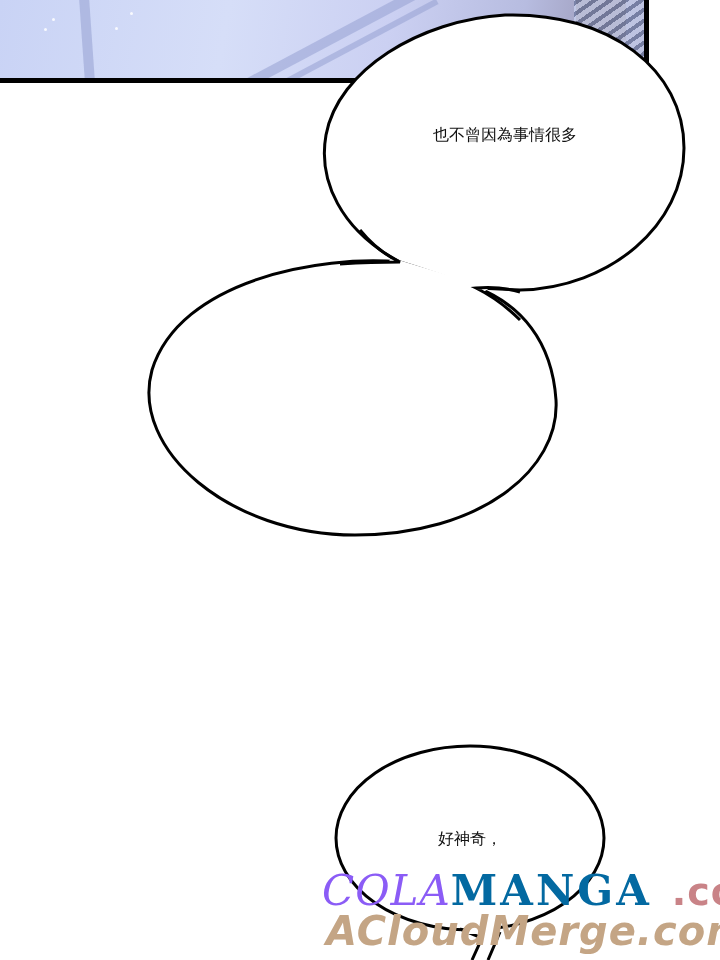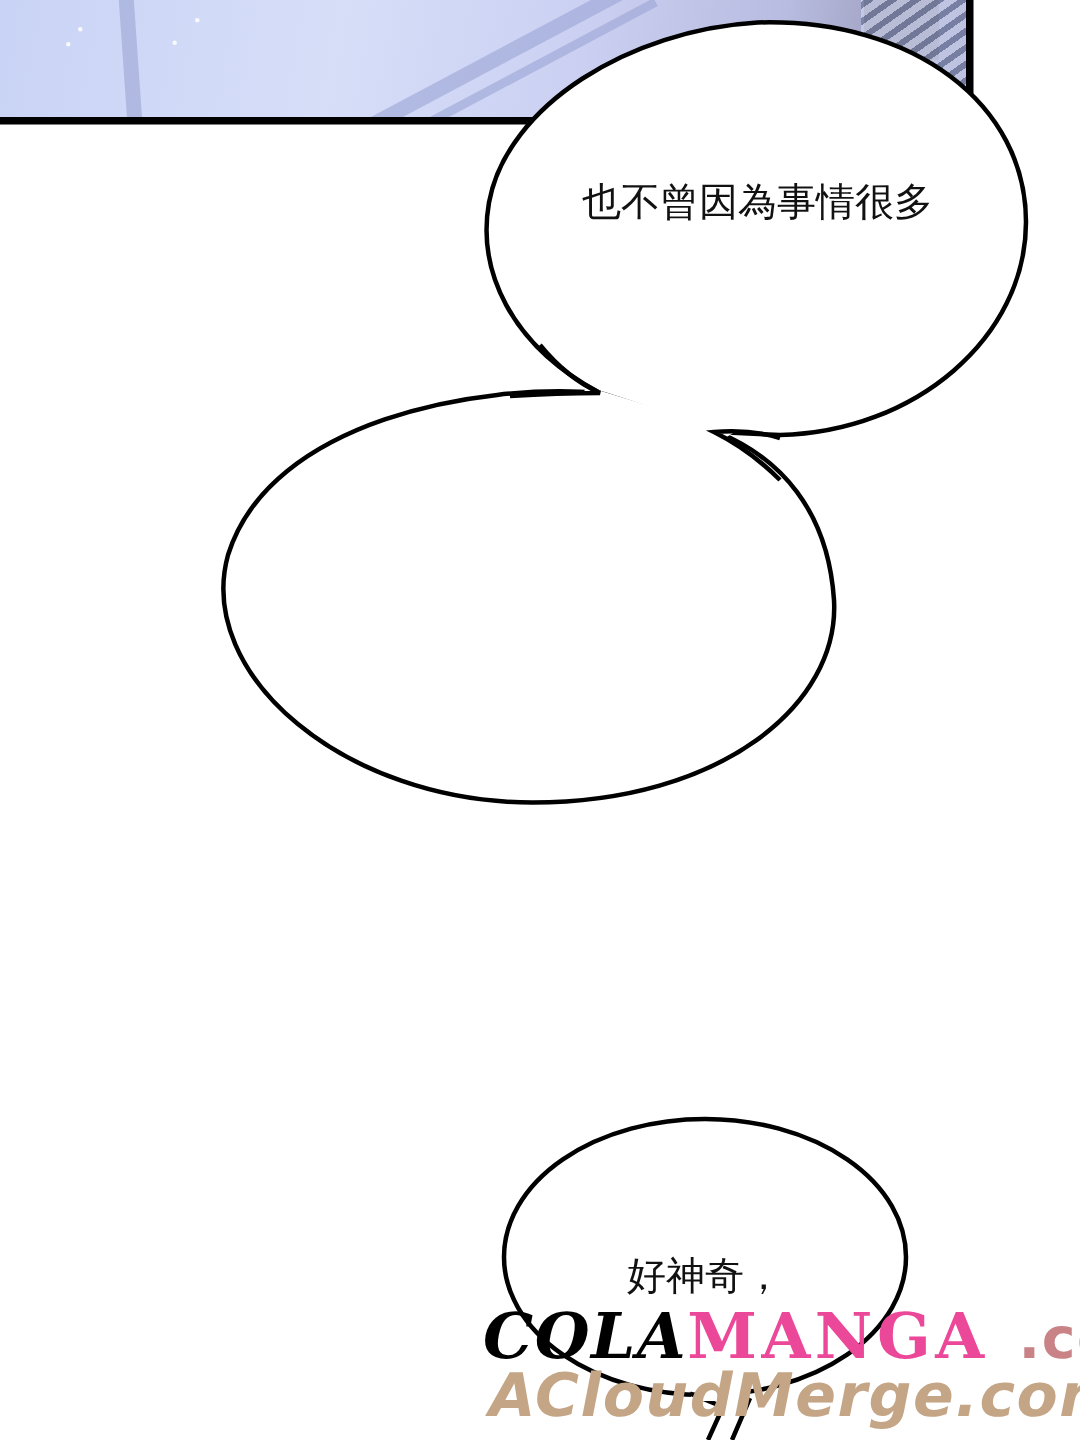--- a/index.html
+++ b/index.html
@@ -51,42 +51,42 @@
     }
     svg.bubbles {
       position: absolute;
       left: 0; top: 0;
     }
     .bubble-text {
       position: absolute;
       text-align: center;
       color: #111;
       font-family: "DejaVu Sans", sans-serif;
-      font-size: 26px;
+      font-size: 16px;
       line-height: 30px;
       white-space: nowrap;
     }
     .watermark {
       position: absolute;
       white-space: nowrap;
       font-weight: bold;
     }
     .wm1 {
       left: 322px; top: 866px;
       font-size: 42px;
       font-family: "DejaVu Serif", serif;
       letter-spacing: 1px;
     }
     .wm1 .cola {
-      color: #000000;
+      color: #8b5cf6;
       font-style: italic;
-      font-weight: bold;
+      font-weight: normal;
     }
     .wm1 .manga {
-      color: #ec4899;
+      color: #0369a1;
       letter-spacing: 3px;
     }
     .wm1 .dotcom {
       color: #c98387;
       font-family: "DejaVu Sans", sans-serif;
       margin-left: 20px;
       font-size: 38px;
     }
     .wm2 {
       left: 326px; top: 908px;
@@ -137,20 +137,20 @@
   <rect x="468" y="926" width="28" height="8" fill="#fff"></rect>
 </svg>
 
 <div class="bubble-text" style="left:360px;top:120px;width:290px;">
   <div>也不曾因為事情很多</div>
 </div>
 
 <div class="bubble-text" style="left:210px;top:368px;width:290px;">
 </div>
 
-<div class="bubble-text" style="left:380px;top:824px;width:180px;margin-top:12px;">
+<div class="bubble-text" style="left:380px;top:824px;width:180px;">
   <div>好神奇，</div>
 </div>
 
 <div class="watermark wm1">
   <span class="cola">COLA</span><span class="manga">MANGA</span><span class="dotcom">.com</span>
 </div>
 <div class="watermark wm2">ACloudMerge.com</div>
 
 </body></html>

